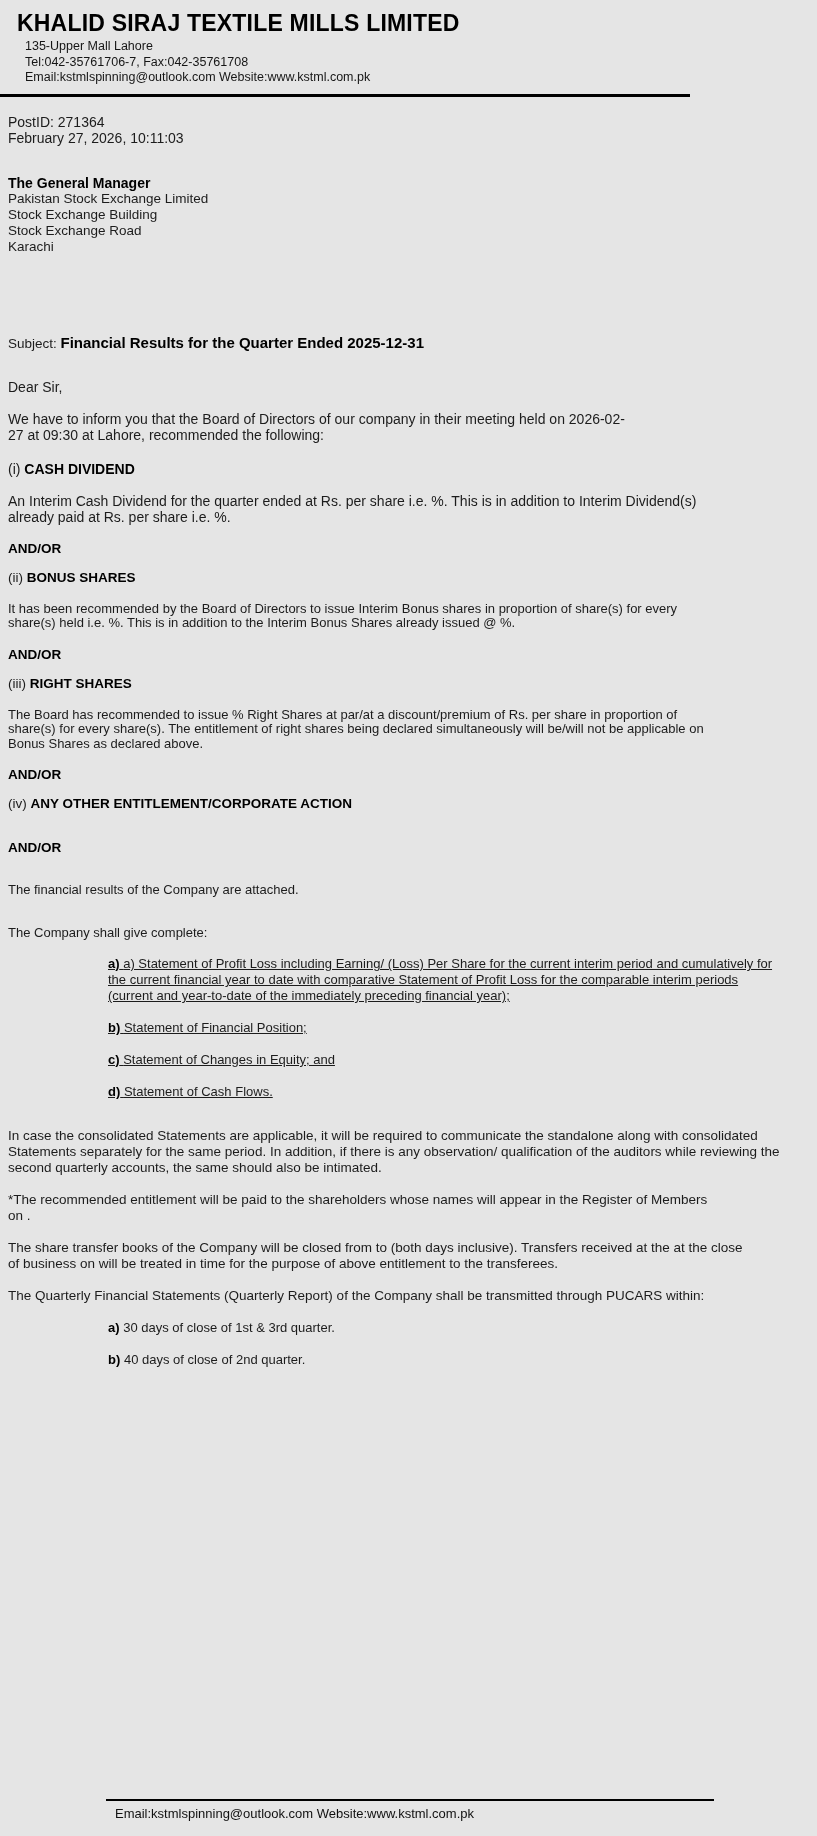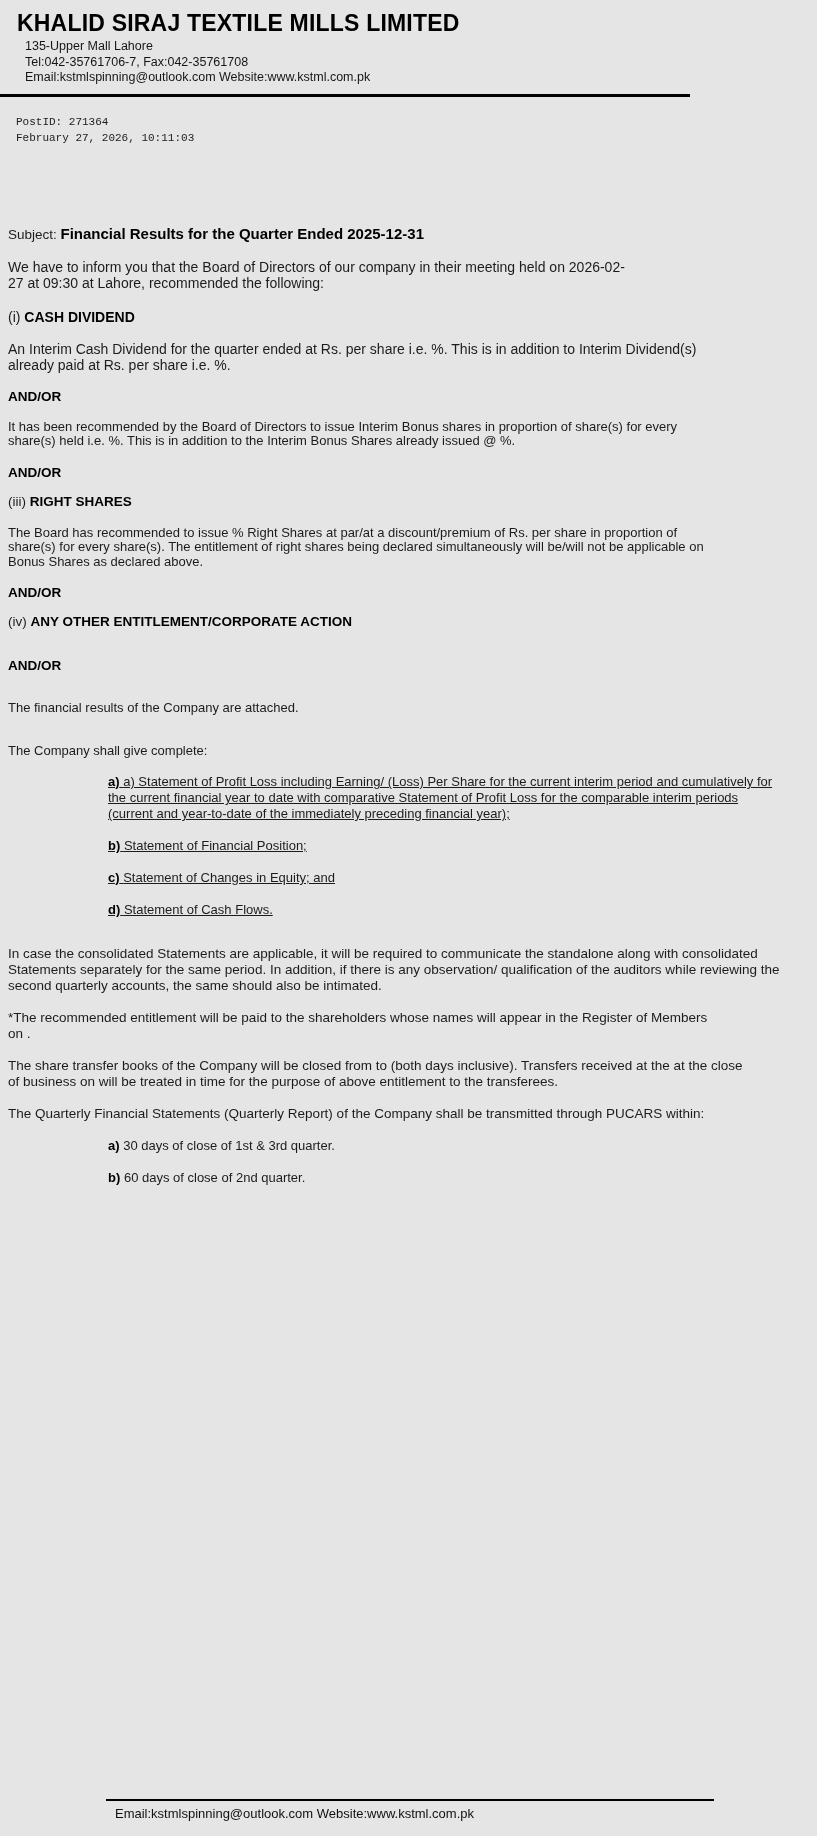--- a/index.html
+++ b/index.html
@@ -8,21 +8,21 @@
     width:817px;height:1836px;position:relative;overflow:hidden;
     background:#e5e5e5;color:#1c1c1c;
     font-family:"Liberation Sans", sans-serif;
   }
   .content{padding:0 8px;}
   
   .company-title{margin:10px 0 2px 17px;font-size:23px;font-weight:bold;color:#000;letter-spacing:.2px;}
   .hdr-lines{margin-left:25px;font-size:12.5px;line-height:15.5px;color:#161616;}
   .top-rule{height:3px;background:#000;width:690px;border:0;margin:8px 0 0 0;}
   
-  .meta{margin:17px 0 0 8px;font-size:11px;line-height:16px;font-family:Liberation Mono, monospace;}
+  .meta{margin:17px 0 0 0;font-size:14px;line-height:16px;}
   .addressee{margin:29px 0 0 0;font-size:13.5px;line-height:16px;}
   .addressee .gm{font-weight:bold;font-size:14px;color:#000;}
   
   .subject{margin:79px 0 17px 0;font-size:13.5px;}
   .subject b{font-size:15px;color:#000;}
   
   p{margin:0;}
   .fs14{font-size:14px;line-height:16px;}
   .fs13{font-size:13px;line-height:14.5px;}
   .fs135{font-size:13.5px;line-height:16px;}
@@ -65,30 +65,39 @@
     <div class="top-rule"></div>
   </div>
 
   <div class="content">
 
     <div class="meta">
       <div>PostID: 271364</div>
       <div>February 27, 2026, 10:11:03</div>
     </div>
 
+    <div class="addressee">
+      <div class="gm">The General Manager</div>
+      <div>Pakistan Stock Exchange Limited</div>
+      <div>Stock Exchange Building</div>
+      <div>Stock Exchange Road</div>
+      <div>Karachi</div>
+    </div>
 
     <p class="subject"><span>Subject: </span><b>Financial Results for the Quarter Ended 2025-12-31</b></p>
 
+    <p class="fs14 mt28">Dear Sir,</p>
     <p class="fs14 mt16 w630">We have to inform you that the Board of Directors of our company in their meeting held on 2026-02-27 at 09:30 at Lahore, recommended the following:</p>
 
     <p class="fs14 mt18 sec-head"><span>(i) </span><b>CASH DIVIDEND</b></p>
     <p class="fs14 mt16 w720">An Interim Cash Dividend for the quarter ended at Rs. per share i.e. %. This is in addition to Interim Dividend(s) already paid at Rs. per share i.e. %.</p>
 
     <p class="andor mt16">AND/OR</p>
 
+    <p class="fs135 mt14 sec-head"><span>(ii) </span><b>BONUS SHARES</b></p>
     <p class="fs13 mt16 w700">It has been recommended by the Board of Directors to issue Interim Bonus shares in proportion of share(s) for every share(s) held i.e. %. This is in addition to the Interim Bonus Shares already issued @ %.</p>
 
     <p class="andor mt16">AND/OR</p>
 
     <p class="fs135 mt14 sec-head"><span>(iii) </span><b>RIGHT SHARES</b></p>
     <p class="fs13 mt16 w700">The Board has recommended to issue % Right Shares at par/at a discount/premium of Rs. per share in proportion of share(s) for every share(s). The entitlement of right shares being declared simultaneously will be/will not be applicable on Bonus Shares as declared above.</p>
 
     <p class="andor mt16">AND/OR</p>
 
     <p class="fs135 mt14 sec-head"><span>(iv) </span><b>ANY OTHER ENTITLEMENT/CORPORATE ACTION</b></p>
@@ -109,21 +118,21 @@
 
     <p class="fs135 mt28">In case the consolidated Statements are applicable, it will be required to communicate the standalone along with consolidated Statements separately for the same period. In addition, if there is any observation/ qualification of the auditors while reviewing the second quarterly accounts, the same should also be intimated.</p>
 
     <p class="fs135 mt16 w700">*The recommended entitlement will be paid to the shareholders whose names will appear in the Register of Members on .</p>
 
     <p class="fs135 mt16 w740"><span>The share transfer books of the Company will be closed from to (both days inclusive). Transfers received at the at the close</span><br><span>of business on will be treated in time for the purpose of above entitlement to the transferees.</span></p>
 
     <p class="fs135 mt16 w700">The Quarterly Financial Statements (Quarterly Report) of the Company shall be transmitted through PUCARS within:</p>
 
     <p class="dl-item mt28"><b>a)</b> <span>30 days of close of 1st &amp; 3rd quarter.</span></p>
-    <p class="dl-item"><b>b)</b> <span>60 days of close of 2nd quarter.</span></p>
+    <p class="dl-item"><b>b)</b> <span>40 days of close of 2nd quarter.</span></p>
 
 
   </div>
 
   <div class="footer">
     <div class="footer-text">Email:kstmlspinning@outlook.com Website:www.kstml.com.pk</div>
   </div>
 
 </div>
 

